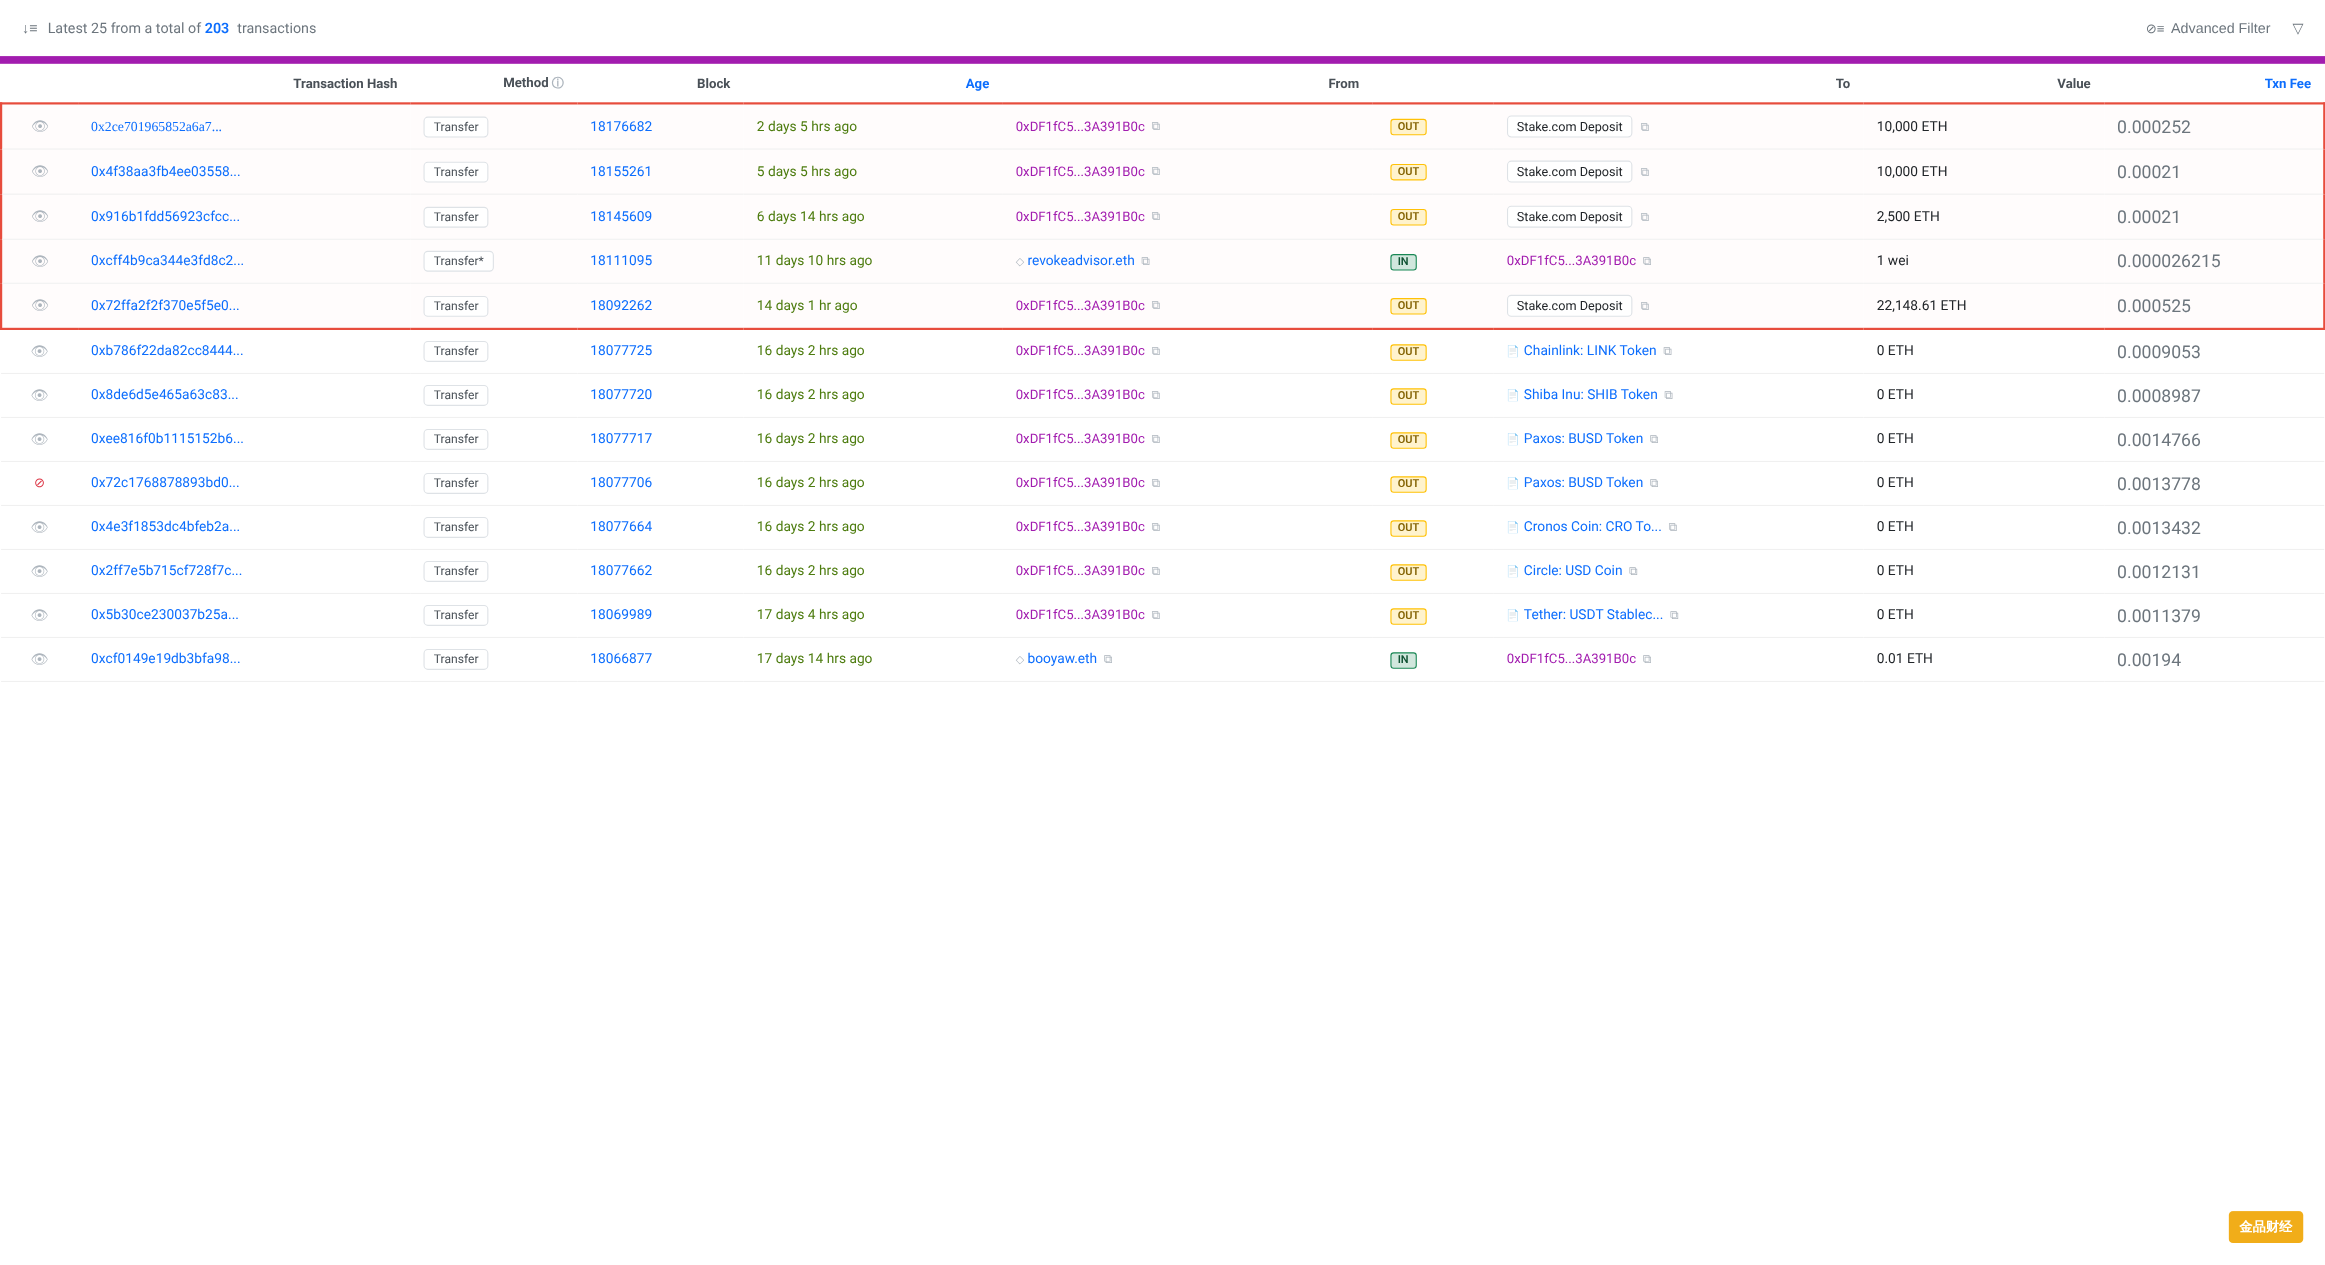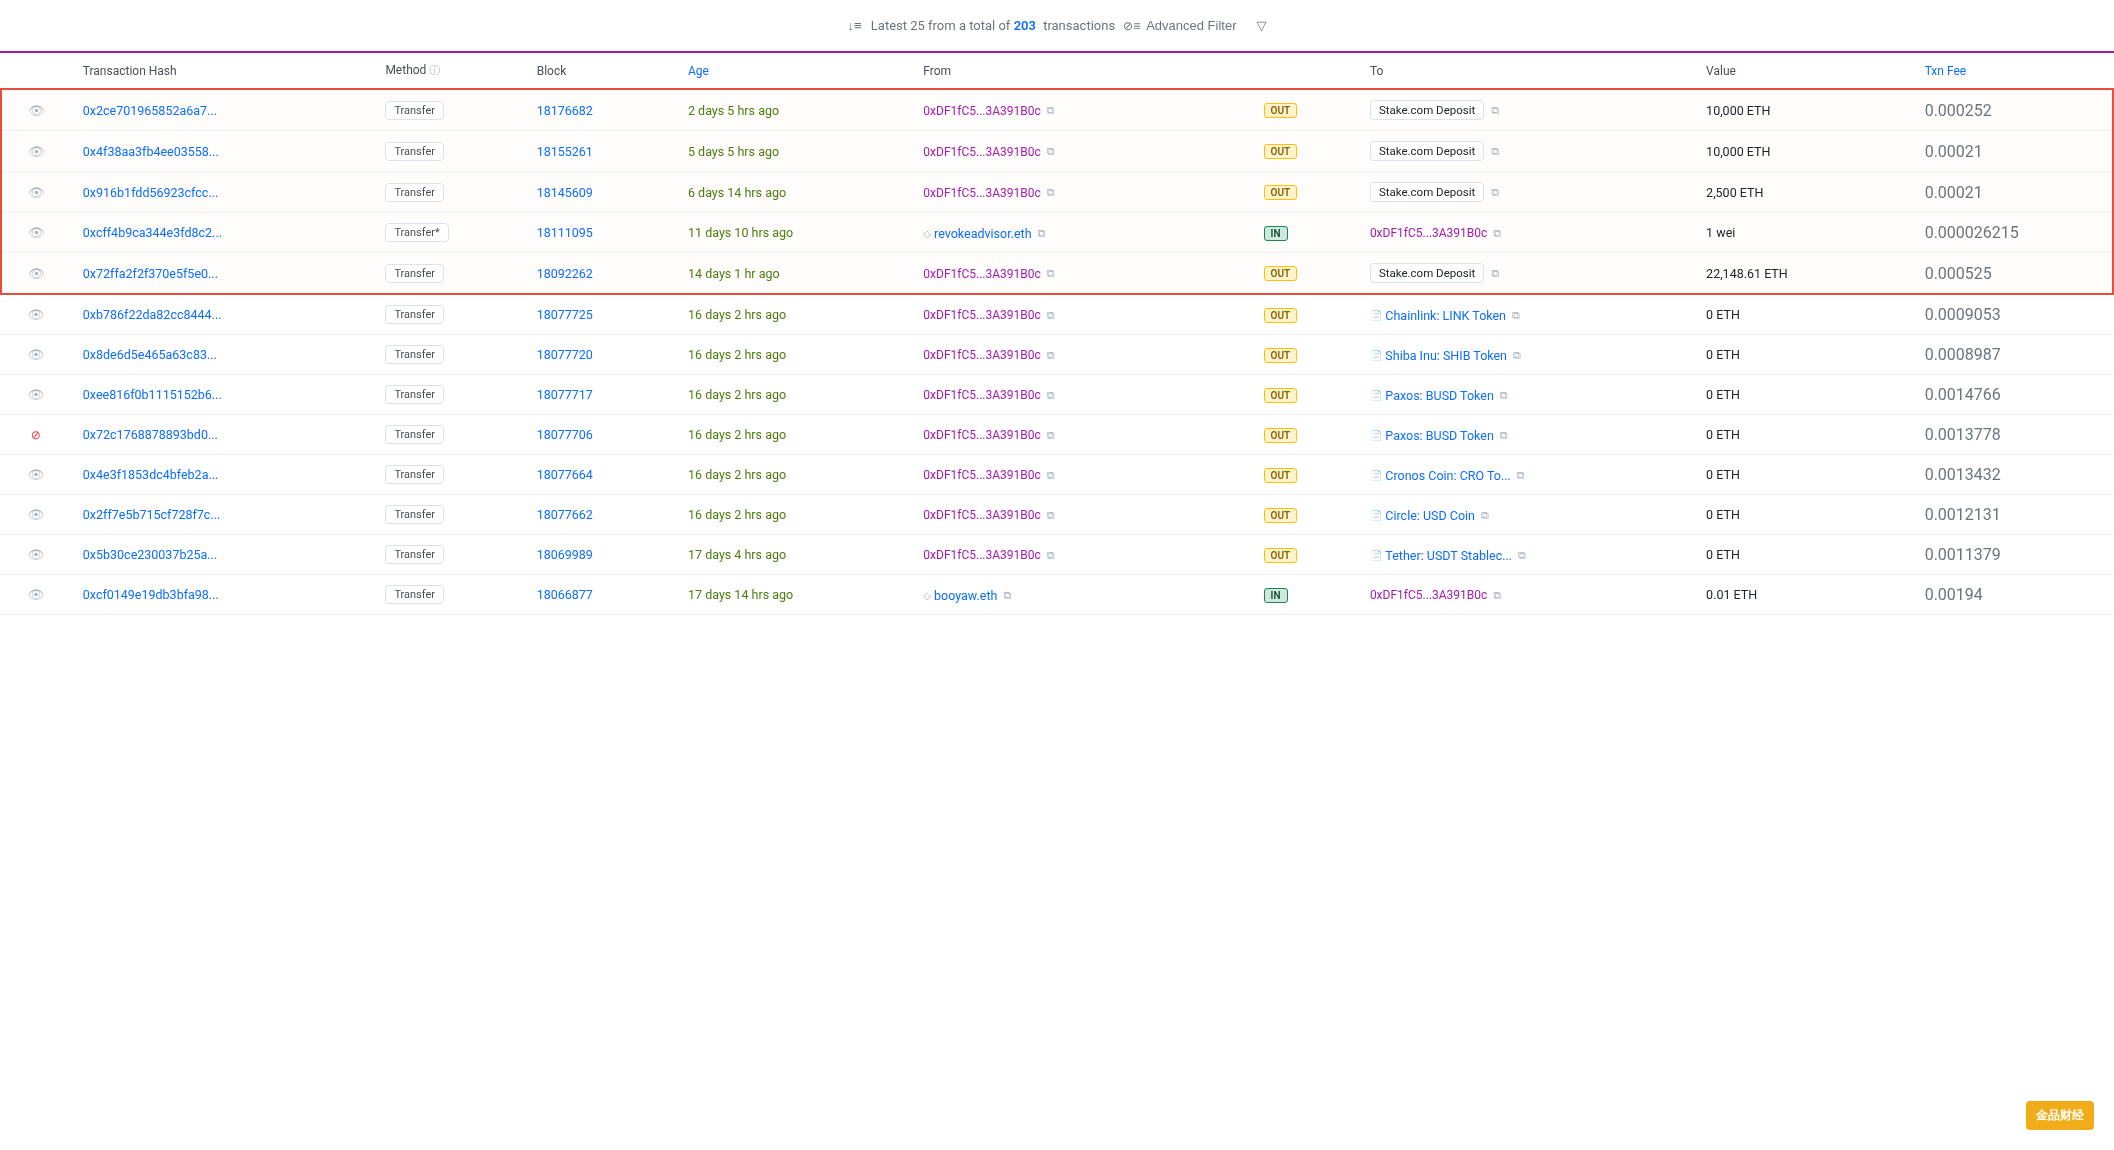--- a/index.html
+++ b/index.html
@@ -4,24 +4,24 @@
   <style>
     * { box-sizing: border-box; margin: 0; padding: 0; }
     body {
       font-family: -apple-system, BlinkMacSystemFont, 'Segoe UI', Roboto, sans-serif;
       background: #fff;
       color: #212529;
       font-size: 13px;
     }
     .top-bar {
       display: flex;
-      justify-content: center;
+      justify-content: space-between;
       align-items: center;
       padding: 14px 20px;
-      border-bottom: 2px solid #a21caf;
+      border-bottom: 7px solid #a21caf;
     }
     .top-bar-left {
       font-size: 13px;
       color: #6c757d;
     }
     .top-bar-left .count-link {
       color: #0d6efd;
       font-weight: 600;
       text-decoration: none;
     }
@@ -53,23 +53,23 @@
     }
     table {
       width: 100%;
       border-collapse: collapse;
     }
     thead tr {
       border-bottom: 2px solid #dee2e6;
     }
     thead th {
       padding: 10px 12px;
-      text-align: left;
+      text-align: right;
       font-size: 12px;
-      font-weight: 400;
+      font-weight: 700;
       color: #495057;
       white-space: nowrap;
     }
     thead th.txn-fee {
       color: #0d6efd;
     }
     thead th.age {
       color: #0d6efd;
     }
     tbody tr {
@@ -213,21 +213,21 @@
         <th class="col-from">From</th>
         <th class="col-arrow"></th>
         <th class="col-to">To</th>
         <th class="col-value">Value</th>
         <th class="col-fee txn-fee" style="color:#0d6efd;cursor:pointer;">Txn Fee</th>
       </tr>
     </thead>
     <tbody id="table-body">
     <tr style="background: rgb(255, 252, 252);">
           <td style="text-align: center; border-top: 2.5px solid rgb(231, 76, 60); border-left: 2.5px solid rgb(231, 76, 60);"><span style="color:#adb5bd;cursor:pointer;font-size:13px;">👁</span></td>
-          <td style="border-top: 2.5px solid rgb(231, 76, 60);"><a class="tx-hash" href="#">0x2ce701965852a6a7...</a></td>
+          <td style="border-top: 2.5px solid rgb(231, 76, 60); font-family: Liberation Serif, serif;"><a class="tx-hash" href="#">0x2ce701965852a6a7...</a></td>
           <td style="border-top: 2.5px solid rgb(231, 76, 60);"><span class="method-badge">Transfer</span></td>
           <td style="border-top: 2.5px solid rgb(231, 76, 60);"><a class="block-link" href="#">18176682</a></td>
           <td style="border-top: 2.5px solid rgb(231, 76, 60);"><span class="age-text">2 days 5 hrs ago</span></td>
           <td style="border-top: 2.5px solid rgb(231, 76, 60);"><span style="display:inline-flex;align-items:center;gap:3px;">
               <span class="from-addr">0xDF1fC5...3A391B0c</span>
               <span class="copy-icon">⧉</span>
             </span></td>
           <td style="border-top: 2.5px solid rgb(231, 76, 60);"><span class="badge-out">OUT</span></td>
           <td style="border-top: 2.5px solid rgb(231, 76, 60);"><span style="display:inline-flex;align-items:center;gap:4px;">
               <span class="to-contract">Stake.com Deposit</span>

